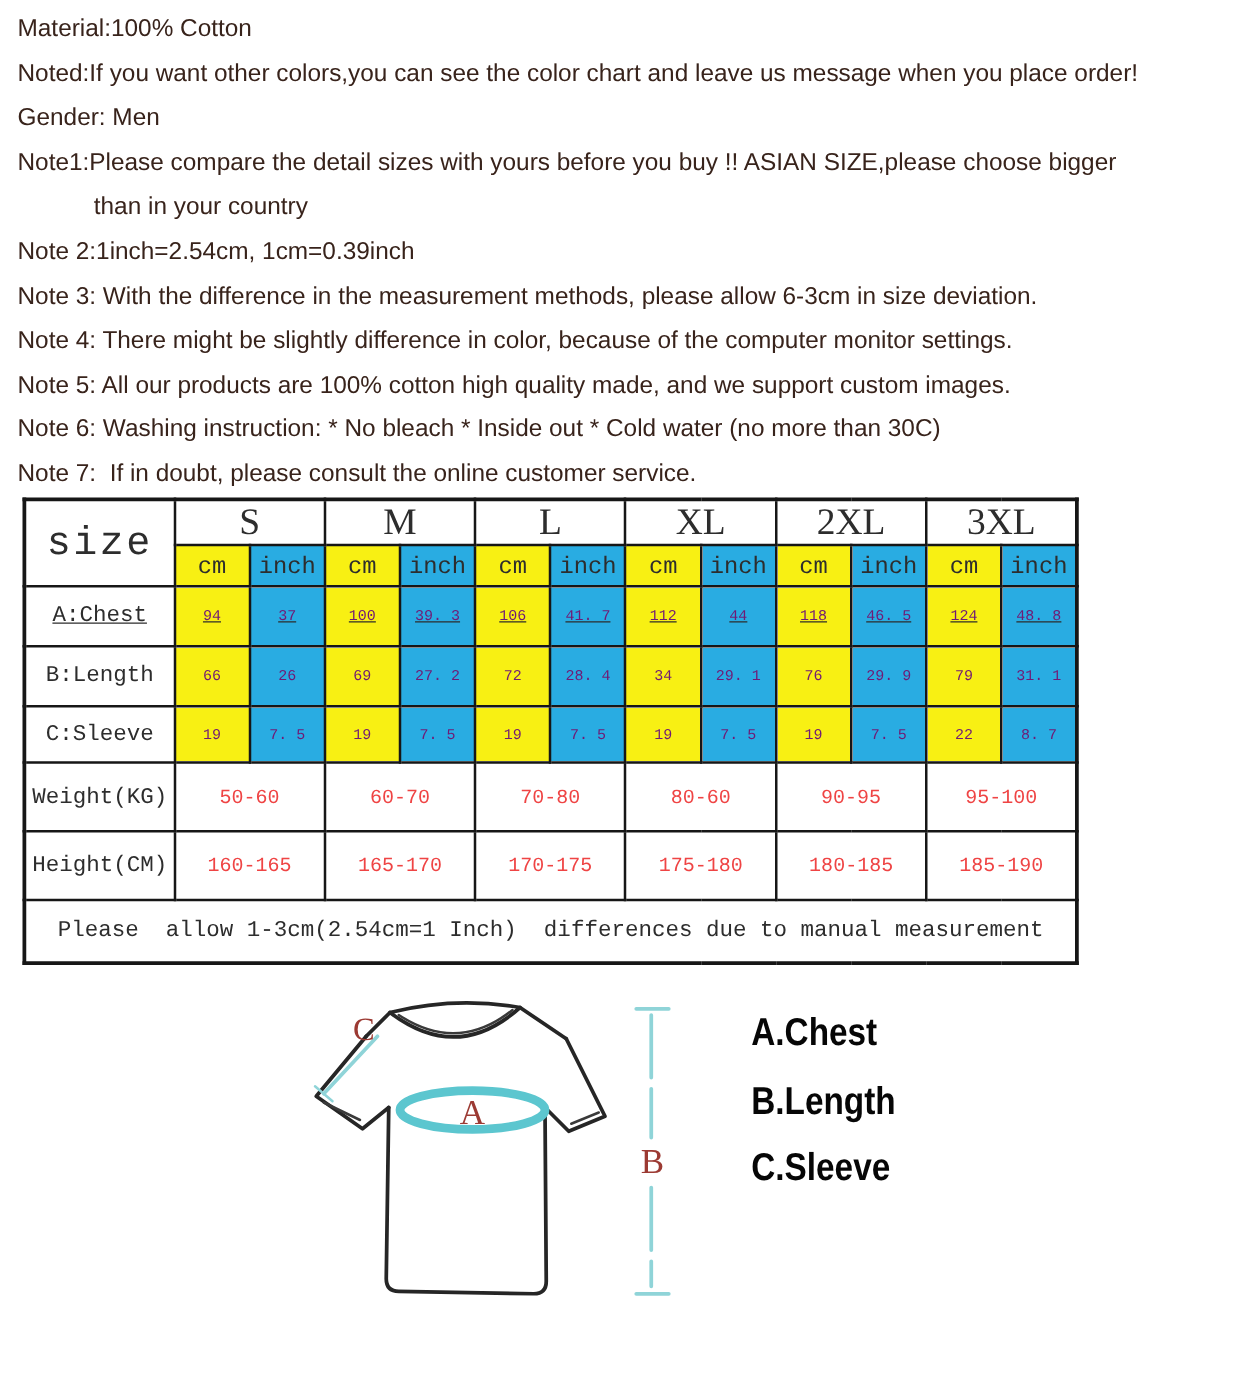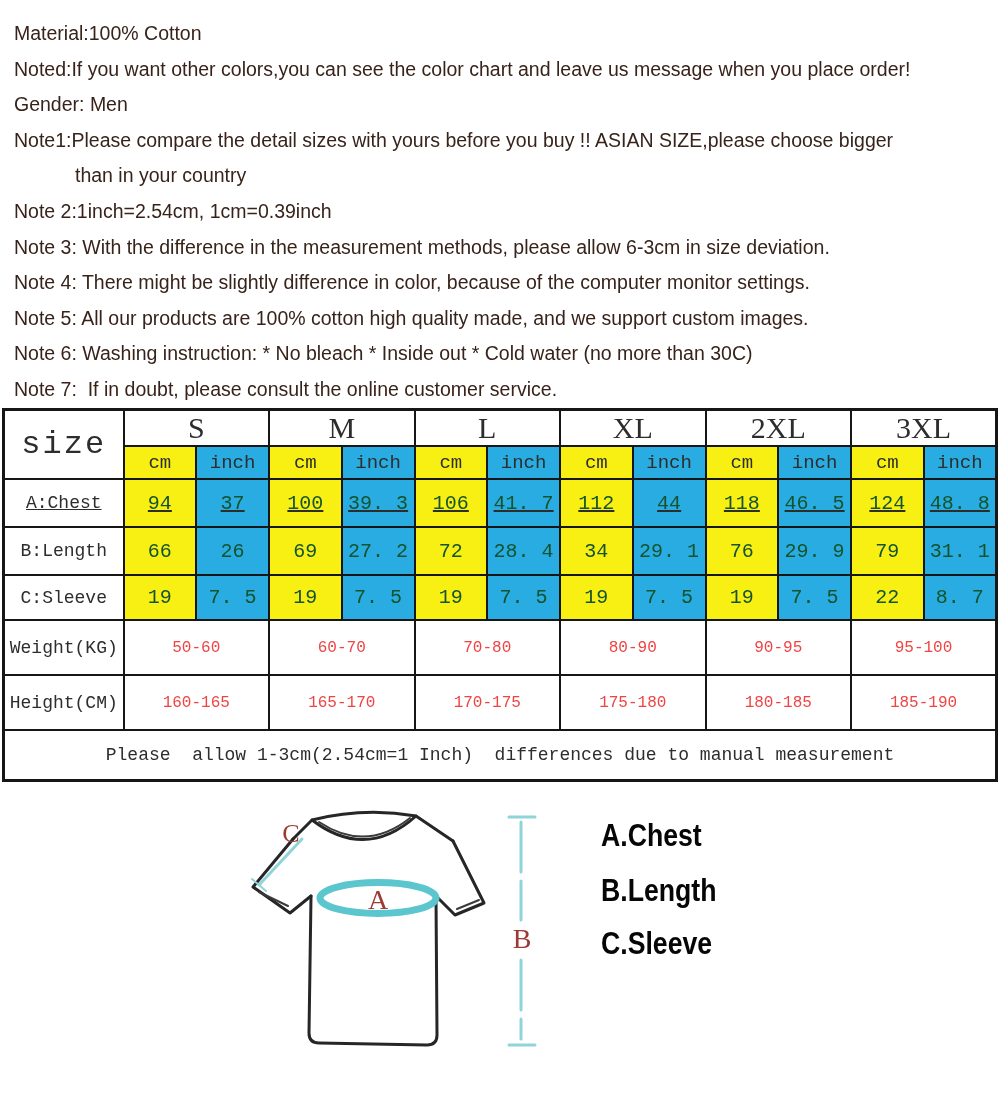--- a/index.html
+++ b/index.html
@@ -1,44 +1,44 @@
 <!DOCTYPE html>
 <html style="--cm-bg: #f8f013; --inch-bg: #29ace2; --measure-line: #8fd4d8; --chest-ellipse: #5cc6cf; --marker-text: #9c3a33;"><head>
 <meta charset="utf-8">
 <style>
   html,body{margin:0;padding:0;}
   body{
     width:1000px;height:1101px;background:#ffffff;position:relative;overflow:hidden;
     font-family:"Liberation Sans",sans-serif;
   }
   
-  .notes{padding:16px 0 0 14px;color:#38231b;font-size:19.5px;}
+  .notes{padding:6px 0 0 14px;color:#38231b;font-size:19.5px;}
   .notes .line{line-height:35.6px;white-space:pre;}
   .notes .indent{padding-left:61px;}
 
   
   table.size-table{
-    border-collapse:collapse;table-layout:fixed;width:996px;margin-left:2px;
+    border-collapse:collapse;table-layout:fixed;width:845px;margin-left:18px;
     font-family:"Liberation Mono",monospace;color:#2d2d2d;
     border:3px solid #161616;
   }
   .size-table th,.size-table td{
     border:2px solid #161616;padding:0;text-align:center;font-weight:normal;overflow:hidden;
   }
   .col-label{width:120px;}
   .r-size{height:37px;} .r-unit{height:33px;}
   .r-chest{height:48px;text-decoration:underline;} .r-length{height:48px;} .r-sleeve{height:45px;}
   .r-span{height:55px;} .r-foot{height:50px;}
   .corner{font-size:32px;letter-spacing:2px;}
   .size-h{font-family:"Liberation Serif",serif;font-size:30px;}
   .unit{font-size:19px;}
   .cm{background:var(--cm-bg,#f8f013);}
   .inch{background:var(--inch-bg,#29ace2);}
   .rlabel{text-align:left;padding-left:4px;font-size:18px;white-space:pre;}
-  .val{font-size:20px;color:#14532d;}
+  .val{font-size:12px;color:#701a75;}
   .span-val{font-size:16px;color:#ef4444;}
   .foot{font-size:18px;white-space:pre;}
 
   
   .diagram{position:relative;height:330px;}
   .diagram svg{position:absolute;left:230px;top:6px;}
   .shirt{stroke:#262626;stroke-width:3;fill:none;stroke-linecap:round;stroke-linejoin:round;}
   .shirt-thin{stroke:#3a3a3a;stroke-width:2;fill:none;stroke-linecap:round;}
   .measure{stroke:var(--measure-line,#8fd4d8);stroke-width:3;fill:none;stroke-linecap:round;}
   .measure-thin{stroke:var(--measure-line,#8fd4d8);stroke-width:2;fill:none;stroke-linecap:round;}
@@ -152,21 +152,21 @@
     <td class="val cm">19</td>
     <td class="val inch">7. 5</td>
     <td class="val cm">22</td>
     <td class="val inch">8. 7</td>
   </tr>
   <tr class="r-span">
     <th class="rlabel">Weight(KG)</th>
     <td class="span-val" colspan="2">50-60</td>
     <td class="span-val" colspan="2">60-70</td>
     <td class="span-val" colspan="2">70-80</td>
-    <td class="span-val" colspan="2">80-90</td>
+    <td class="span-val" colspan="2">80-60</td>
     <td class="span-val" colspan="2">90-95</td>
     <td class="span-val" colspan="2">95-100</td>
   </tr>
   <tr class="r-span">
     <th class="rlabel">Height(CM)</th>
     <td class="span-val" colspan="2">160-165</td>
     <td class="span-val" colspan="2">165-170</td>
     <td class="span-val" colspan="2">170-175</td>
     <td class="span-val" colspan="2">175-180</td>
     <td class="span-val" colspan="2">180-185</td>

